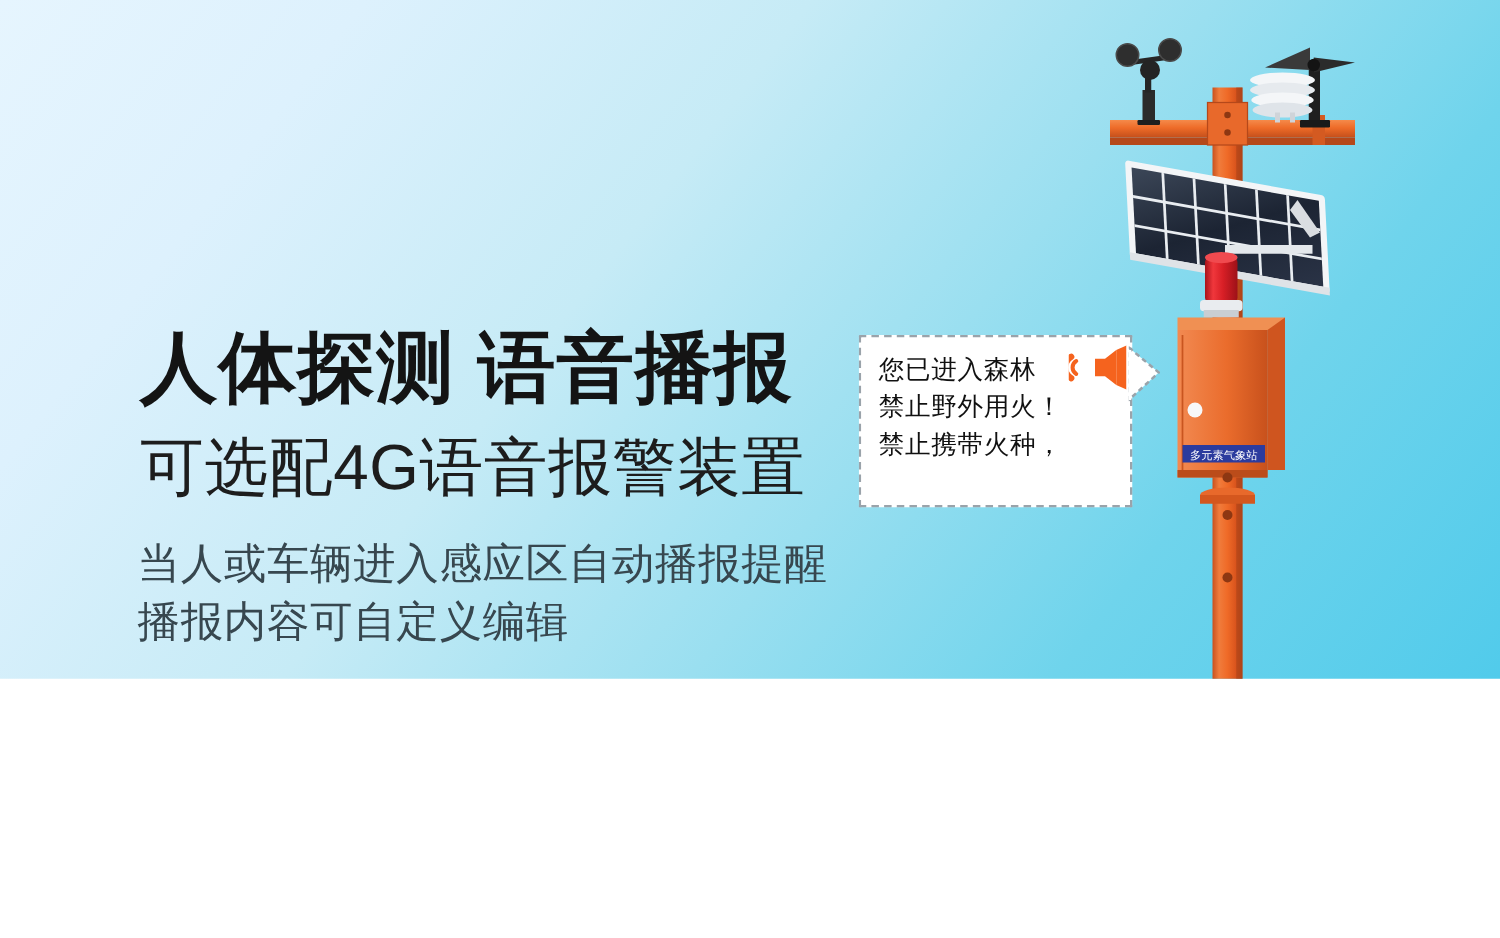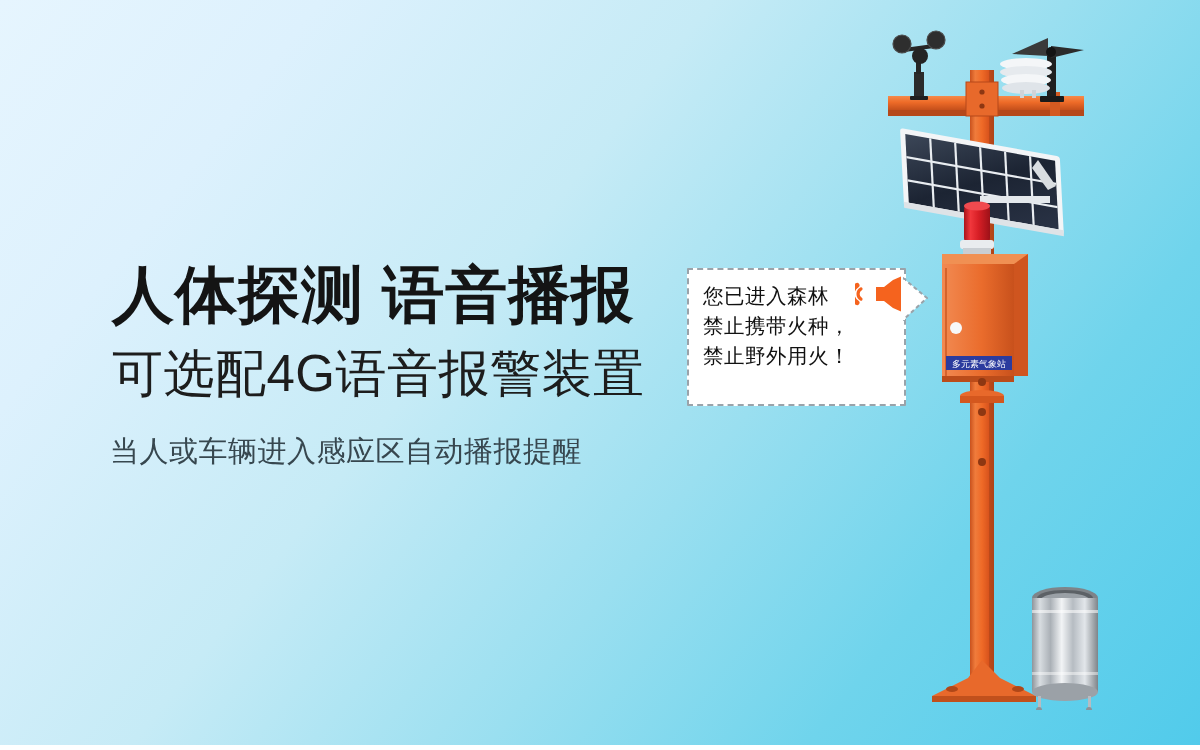--- a/index.html
+++ b/index.html
@@ -3,21 +3,21 @@
 <meta charset="utf-8">
 <style>
   * { margin:0; padding:0; box-sizing:border-box; }
   html,body { width:1200px; height:750px; overflow:hidden; }
   body {
     font-family:"Liberation Sans","DejaVu Sans",sans-serif;
     background:#ffffff;
   }
   #banner {
     position:relative;
-    width:1200px; height:745px;
+    width:1200px; height:543px;
     background:linear-gradient(128deg,#e6f5fe 0%,#ddf1fd 18%,#c6ebf6 40%,#9adff0 60%,#6fd4ec 78%,#51cbeb 100%);
     overflow:hidden;
   }
   #bottom-strip {
     position:absolute; left:0; top:745px; width:1200px; height:5px; background:#ffffff;
   }
 
   
   .headline {
     position:absolute; left:112px; top:264px;
@@ -25,21 +25,21 @@
     color:#141414; white-space:nowrap;
     line-height:1;
   }
   .subhead {
     position:absolute; left:112px; top:346px;
     font-size:51px; font-weight:normal; letter-spacing:0.5px;
     color:#1d1d1d; white-space:nowrap; line-height:1.1;
   }
   .bullets {
     position:absolute; left:110px; top:428px;
-    font-size:29px; color:#37474f; line-height:47px; letter-spacing:0.5px;
+    font-size:34px; color:#37474f; line-height:47px; letter-spacing:0.5px;
   }
   .bullets div { white-space:nowrap; }
 
   
   #bubble {
     position:absolute; left:687px; top:268px;
     width:219px; height:138px;
     background:#ffffff;
     border:2px dashed #9aa3aa;
     border-radius:1px;
@@ -65,27 +65,28 @@
 </head>
 <body>
 
 <div id="banner">
 
   <div class="headline">人体探测 语音播报</div>
   <div class="subhead">可选配4G语音报警装置</div>
 
   <div class="bullets">
     <div>当人或车辆进入感应区自动播报提醒</div>
+    <div>播报内容可自定义编辑</div>
   </div>
 
   <div id="bubble">
     <div id="bubble-text">
       <div>您已进入森林</div>
+      <div>禁止野外用火！</div>
       <div>禁止携带火种，</div>
-      <div>禁止野外用火！</div>
     </div>
   </div>
 
   <svg id="bubble-tail" viewBox="0 0 26 48">
     <path d="M0,2 L24,22 L0,44 Z" fill="#ffffff" stroke="#9aa3aa" stroke-width="2" stroke-dasharray="4 3" stroke-linejoin="round"></path>
     <rect x="-4" y="4" width="6" height="40" fill="#ffffff"></rect>
   </svg>
 
   <svg id="speaker-icon" viewBox="0 0 46 36">
     <path d="M22,4 L22,32 L13,25 L5,25 L5,11 L13,11 Z" fill="#f5631e" transform="translate(16,0)"></path>

